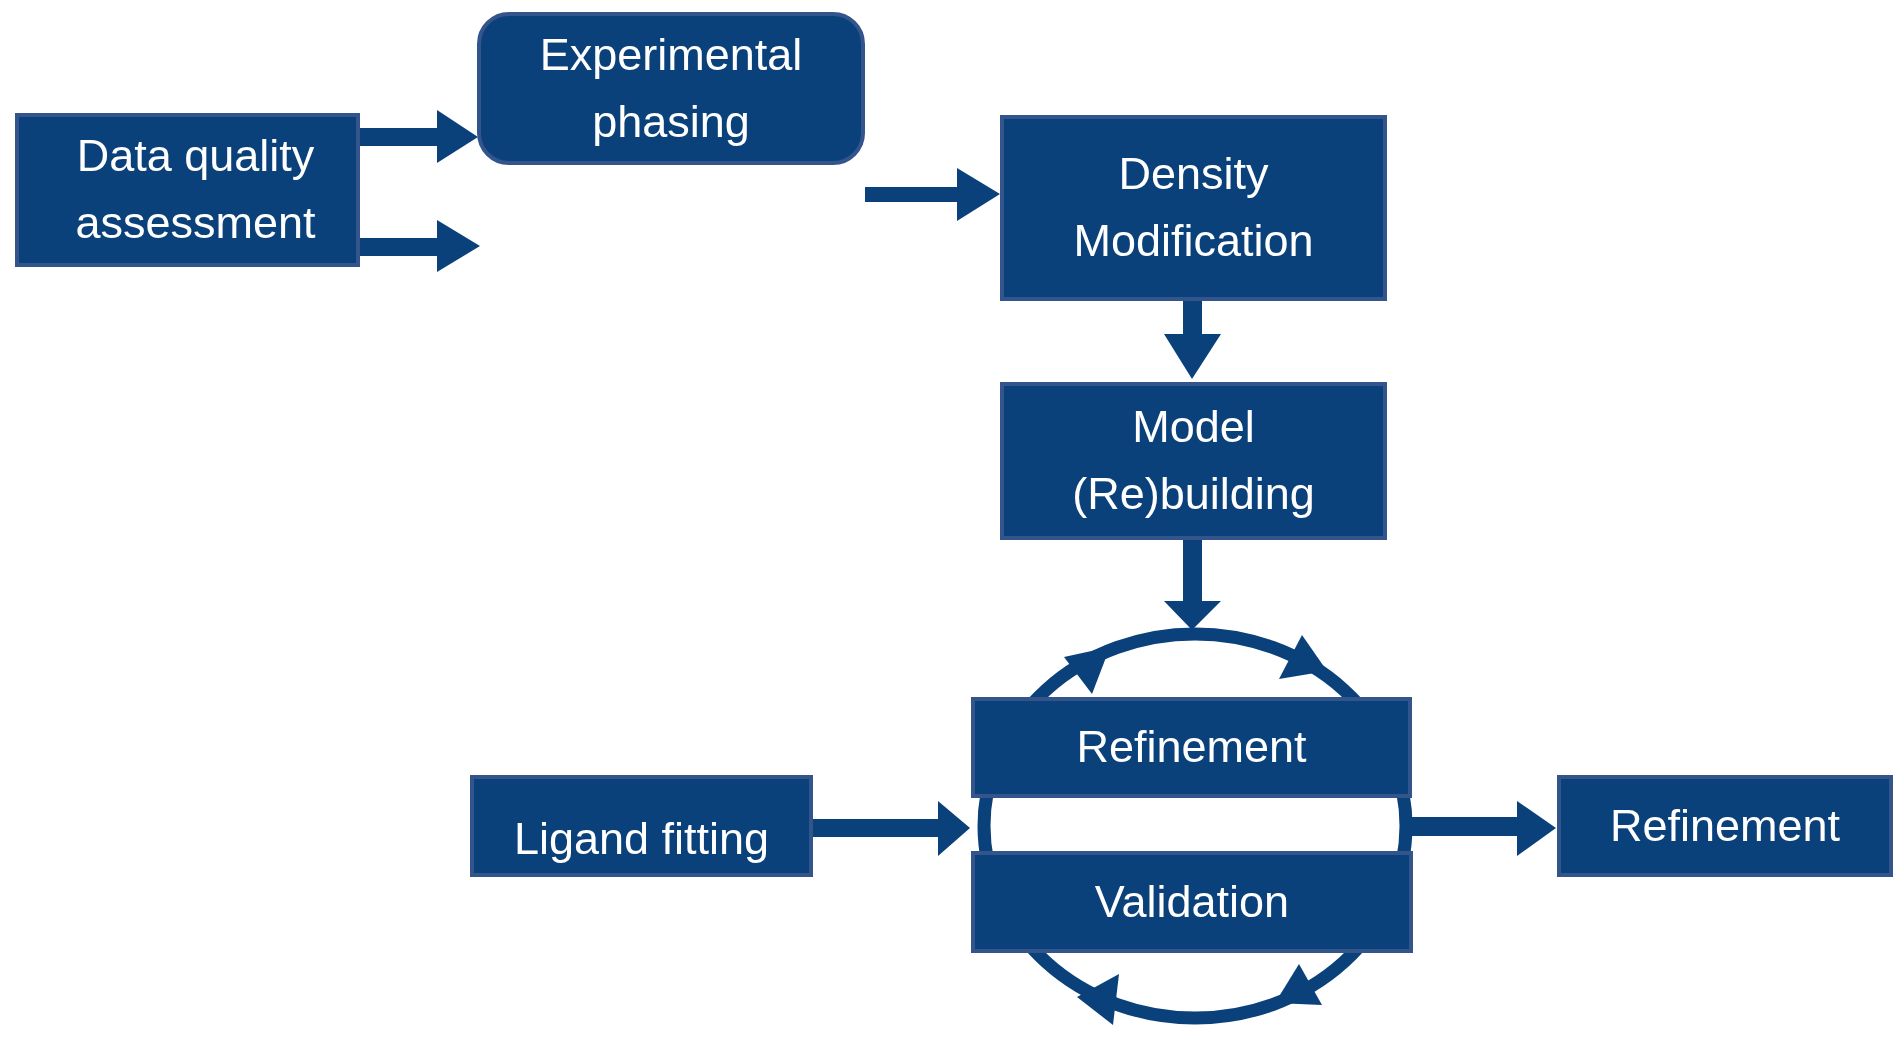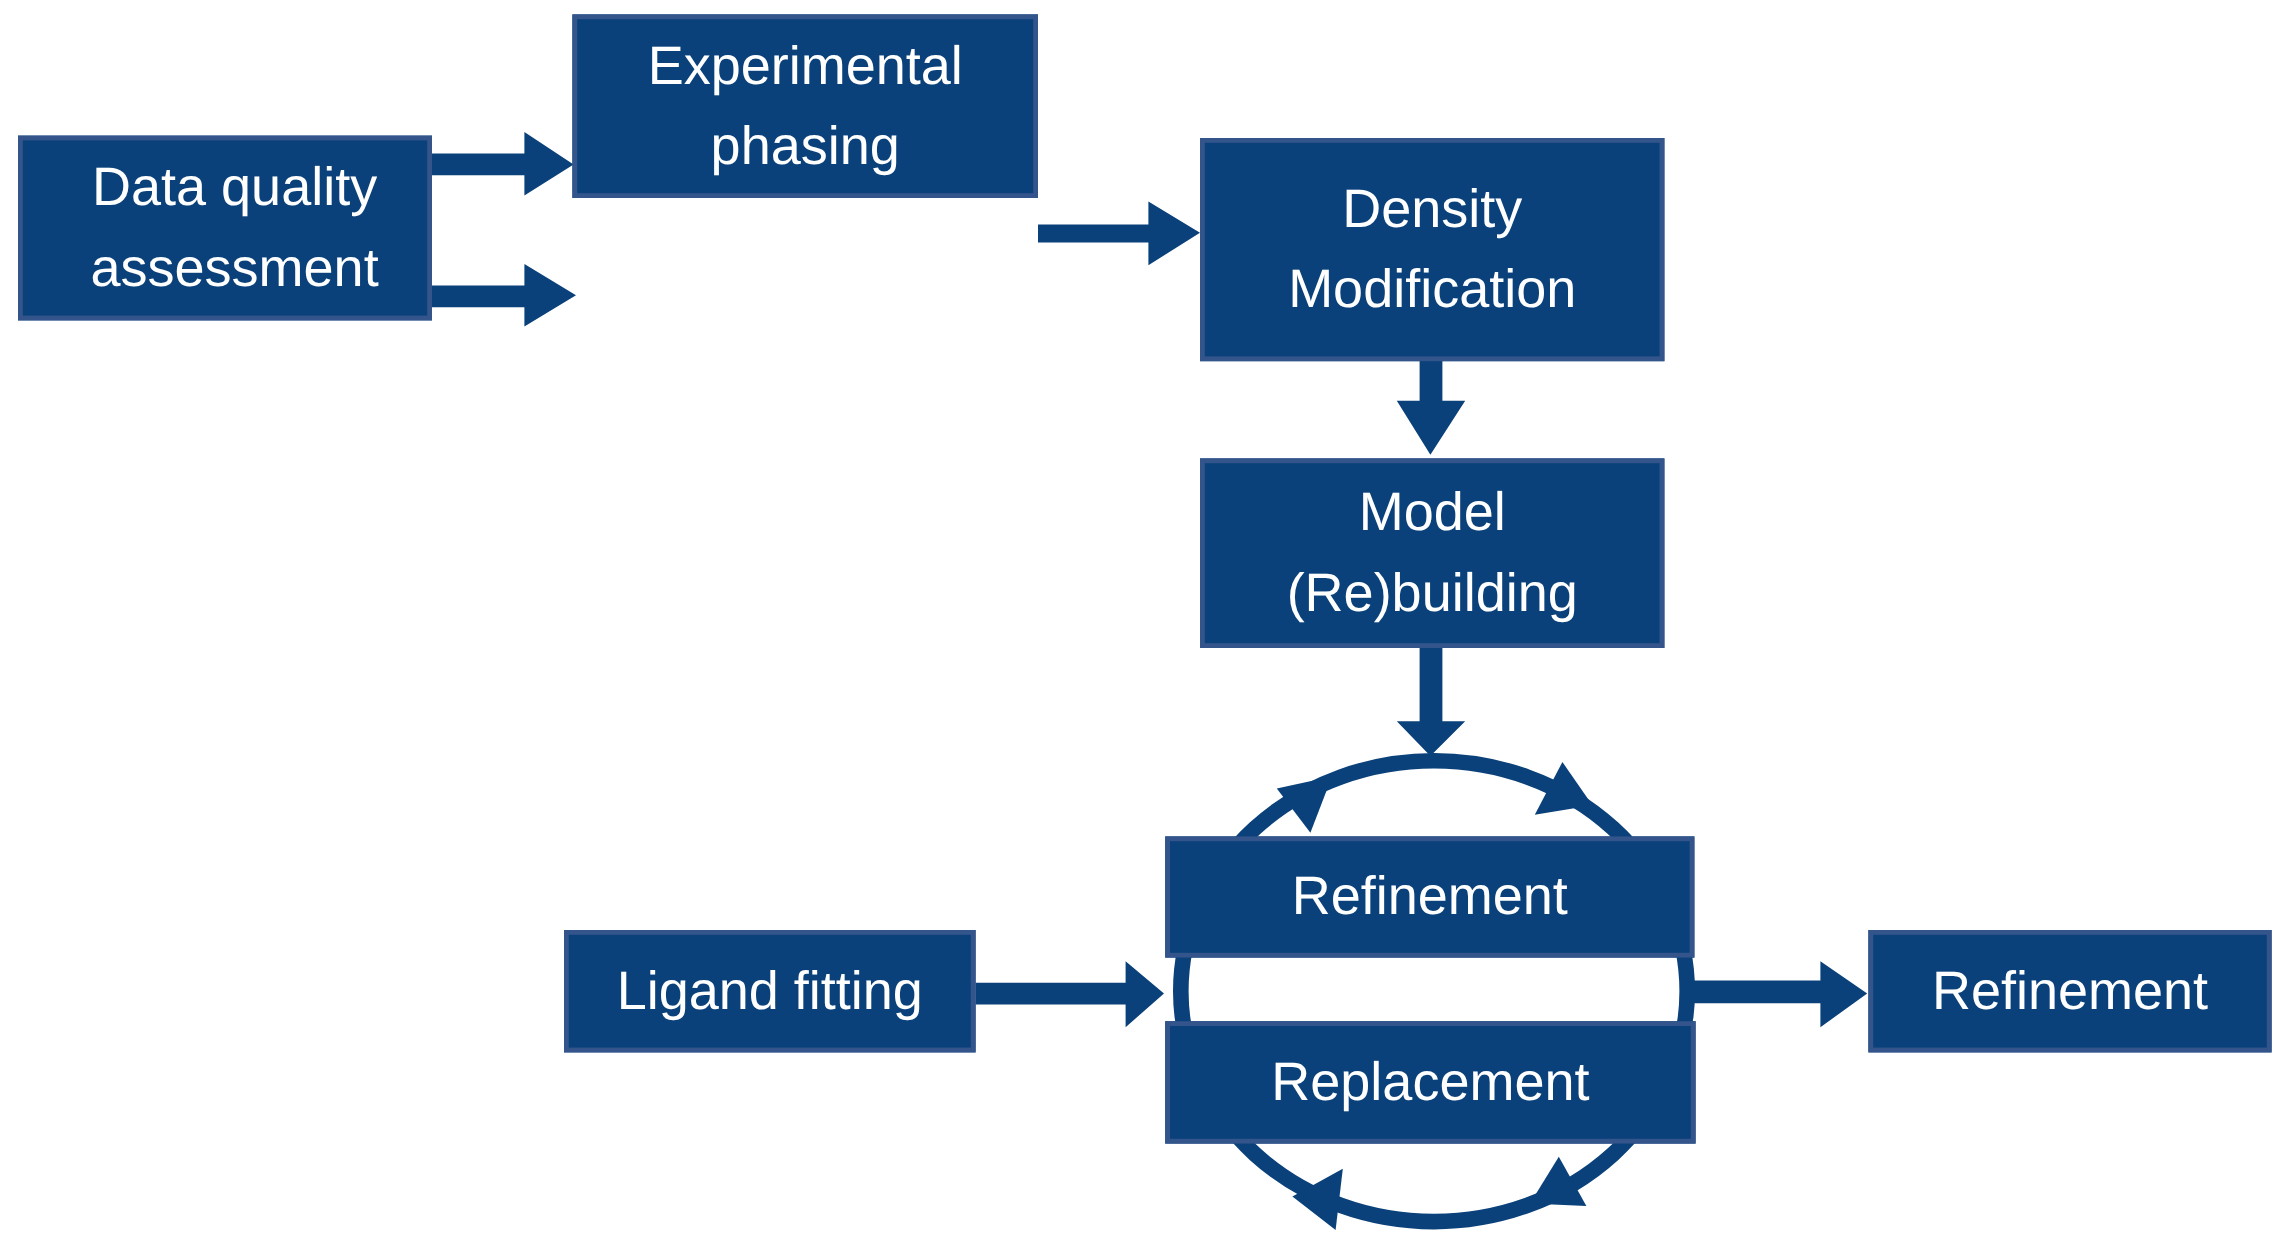--- a/index.html
+++ b/index.html
@@ -71,42 +71,42 @@
     <path class="shape" d="M1183,273 L1202,273 L1202,334 L1221,334 L1192,379 L1164,334 L1183,334 Z"></path>
     <path class="shape" d="M1183,540 L1202,540 L1202,601 L1221,601 L1192,630 L1164,601 L1183,601 Z"></path>
     <path class="shape" d="M813,819 L938,819 L938,801 L970,828 L938,856 L938,837 L813,837 Z"></path>
     <path class="shape" d="M1410,817 L1517,817 L1517,801 L1556,828 L1517,856 L1517,836 L1410,836 Z"></path>
   </svg>
 
   <div class="box" style="left:15px; top:113px; width:345px; height:154px;padding-left:28px;">
     <span>Data quality assessment</span>
   </div>
 
-  <div class="box" style="left:477px; top:12px; width:388px; height:153px;">
+  <div class="box" style="left:477px; top:12px; width:388px; height:153px;border-radius:32px;">
     <span>Experimental phasing</span>
   </div>
 
 
   <div class="box" style="left:1000px; top:115px; width:387px; height:186px;">
     <span>Density Modification</span>
   </div>
 
   <div class="box" style="left:971px; top:697px; width:441px; height:101px;">
     <span>Refinement</span>
   </div>
 
   <div class="box" style="left:1000px; top:382px; width:387px; height:158px;">
     <span>Model (Re)building</span>
   </div>
 
   <div class="box" style="left:971px; top:851px; width:442px; height:102px;">
-    <span>Replacement</span>
+    <span>Validation</span>
   </div>
 
-  <div class="box" style="left:470px; top:775px; width:343px; height:102px;">
+  <div class="box" style="left:470px; top:775px; width:343px; height:102px;align-items:flex-end;">
     <span>Ligand fitting</span>
   </div>
 
   <div class="box" style="left:1557px; top:775px; width:336px; height:102px;">
     <span>Refinement</span>
   </div>
 
 </div>
 
 </body></html>

